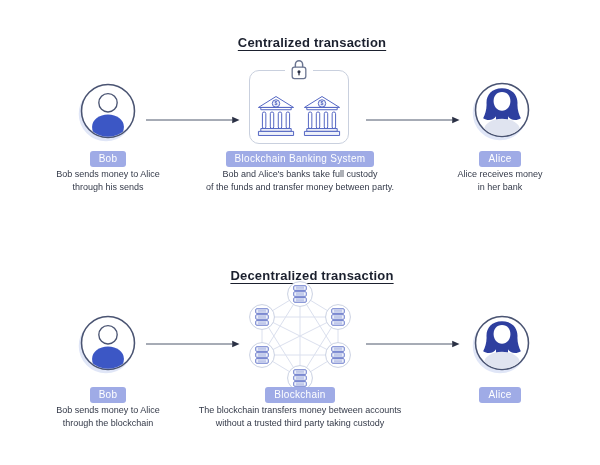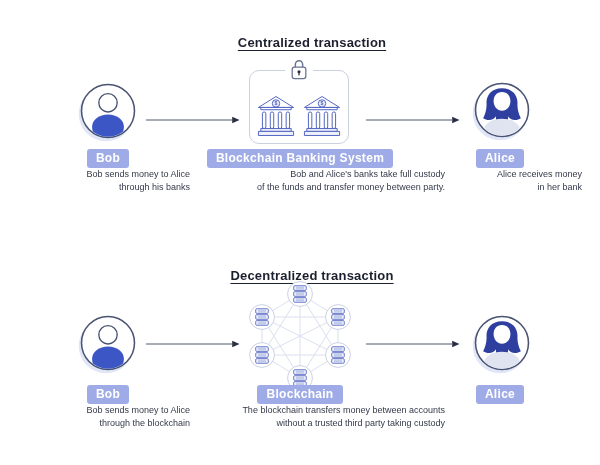--- a/index.html
+++ b/index.html
@@ -27,26 +27,26 @@
             padding-bottom:6px;box-sizing:border-box;}
   .lock-wrap{position:absolute;top:-14px;left:50%;transform:translateX(-50%);
              background:#fff;padding:0 4px;border-radius:4px;line-height:0;}
   .network{position:absolute;left:238px;top:46px;width:124px;height:114px;}
   .col{position:absolute;text-align:center;}
   .col-l{left:26px;width:164px;}
   .col-c{left:155px;width:290px;}
   .col-r{left:418px;width:164px;}
   .sec1 .badge-row{top:148px;}
   .sec2 .badge-row{top:151px;}
-  .badge{display:inline-block;background:#9fabe6;color:#ffffff;font-size:12px;
-         font-weight:bold;padding:2.5px 9px;border-radius:3px;letter-spacing:.3px;}
+  .badge{display:inline-block;background:#9fabe6;color:#ffffff;font-size:10px;
+         font-weight:normal;padding:2.5px 9px;border-radius:3px;letter-spacing:.3px;}
   .sec1 .cap{top:168px;}
   .sec2 .cap{top:171px;}
   .cap{font-size:9px;line-height:12.5px;color:#343a49;}
-  .cap span{display:block;text-align:right;}
+  .cap span{display:block;}
   .defs-svg{position:absolute;width:0;height:0;overflow:hidden;}
 </style>
 </head>
 <body>
 
 <svg class="defs-svg" aria-hidden="true">
   <defs>
     <clipPath id="clip-m">
         <circle cx="30" cy="30" r="26.6"></circle>
       </clipPath>
@@ -154,21 +154,21 @@
     </div>
     <div class="col col-c badge-row">
       <span class="badge">Blockchain Banking System</span>
     </div>
     <div class="col col-r badge-row">
       <span class="badge">Alice</span>
     </div>
 
     <div class="col col-l cap">
       <span>Bob sends money to Alice</span>
-      <span>through his banks</span>
+      <span>through his sends</span>
     </div>
     <div class="col col-c cap">
       <span>Bob and Alice's banks take full custody</span>
       <span>of the funds and transfer money between party.</span>
     </div>
     <div class="col col-r cap">
       <span>Alice receives money</span>
       <span>in her bank</span>
     </div>
   </section>

